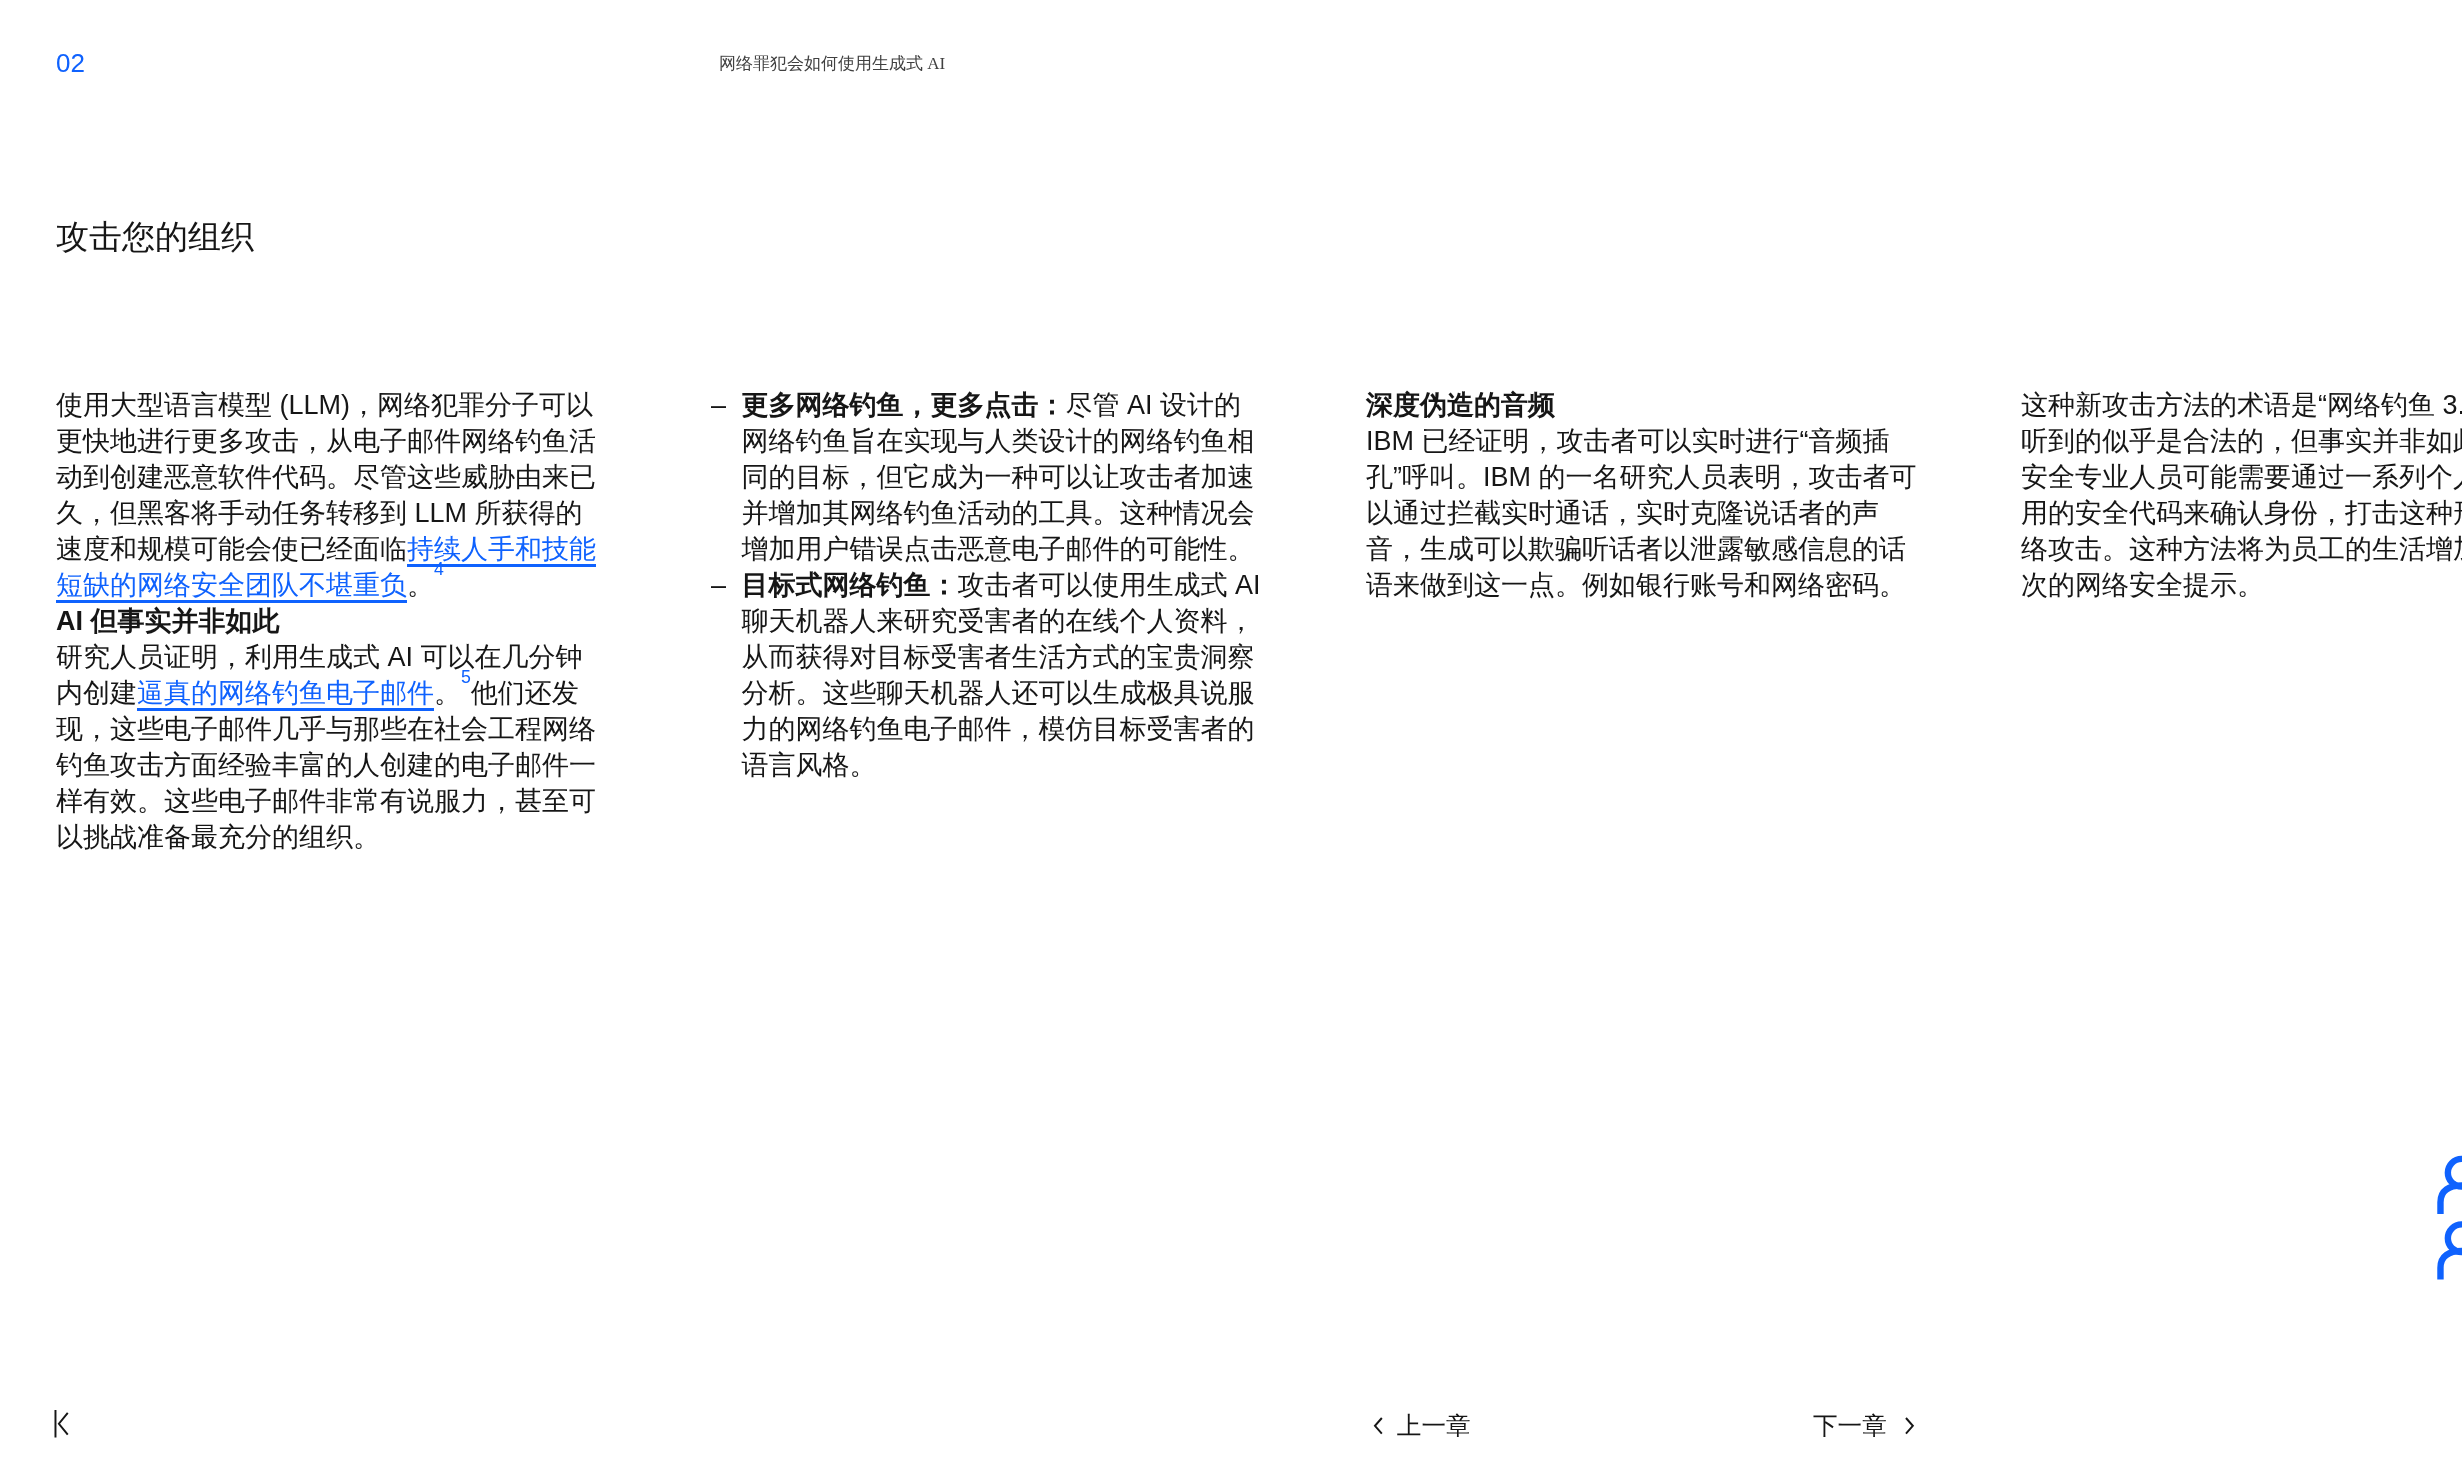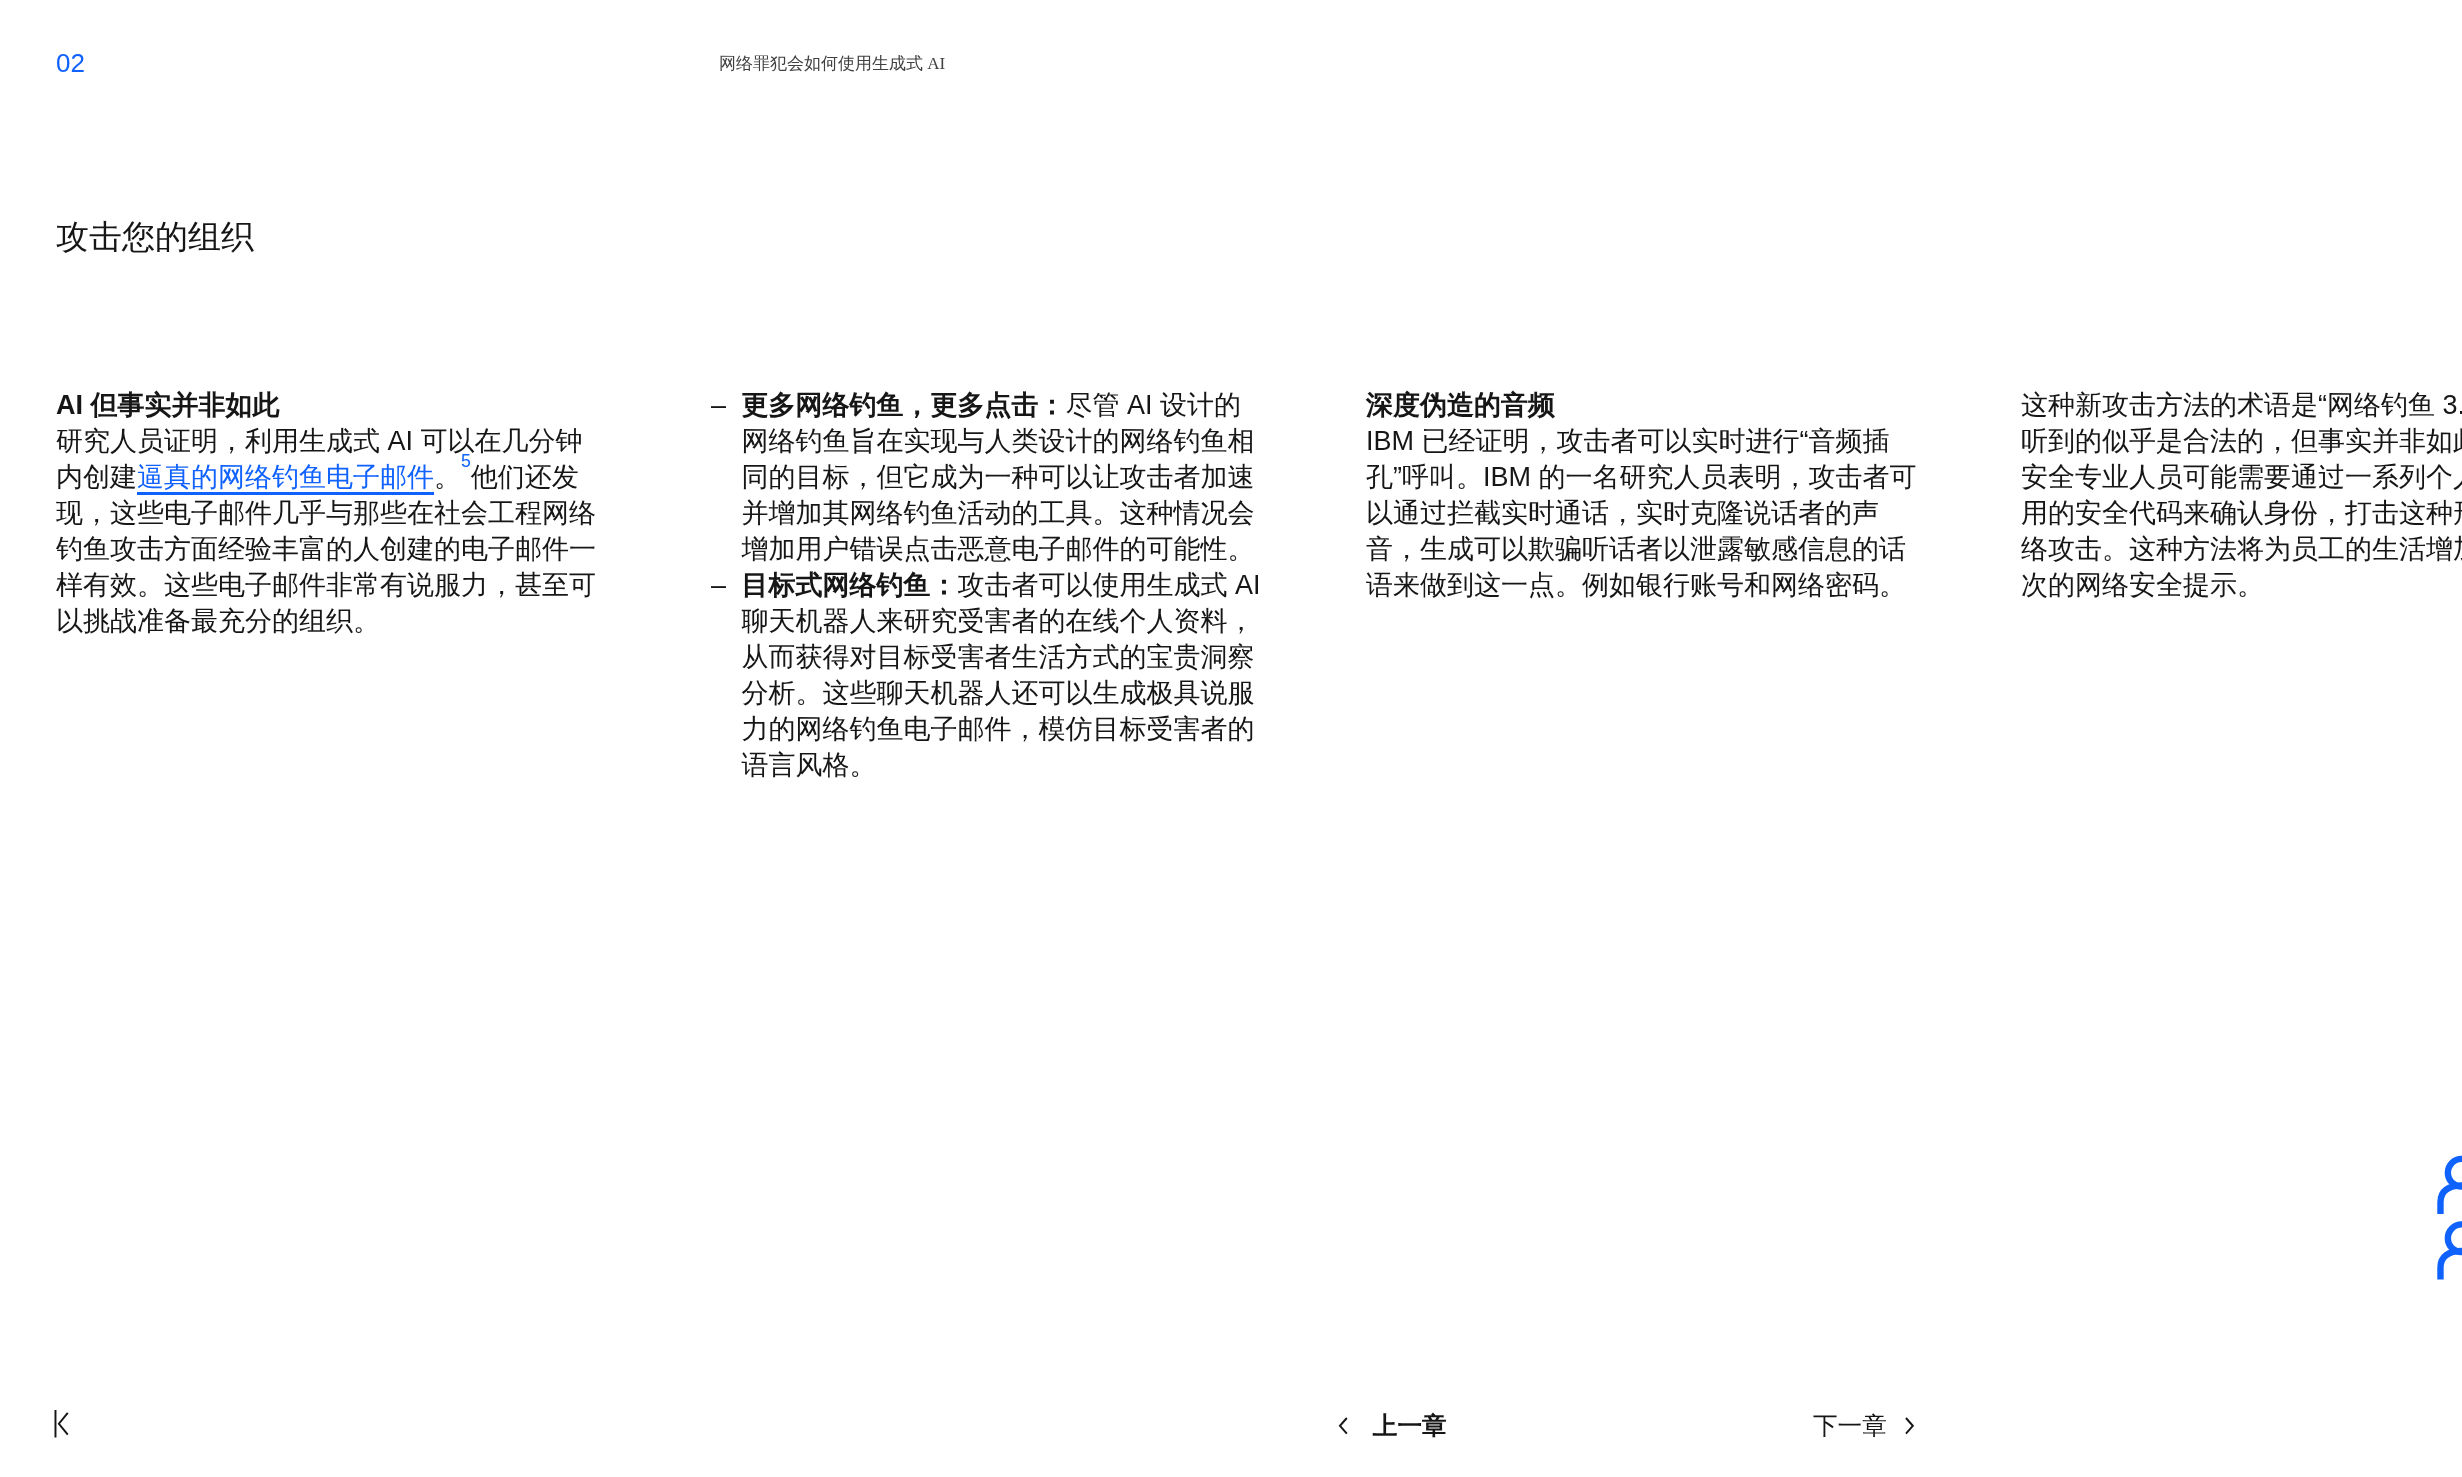--- a/index.html
+++ b/index.html
@@ -21,39 +21,40 @@
   .cols p, .cols h3{margin:0;font-size:27px;line-height:36px;font-weight:400;}
   .cols h3{font-weight:700;}
   .sp-above{margin-top:36px;}
   .body-link{color:#0f62fe;text-decoration:underline;text-decoration-thickness:2.5px;text-underline-offset:6.4px;cursor:pointer;}
   sup.fn{font-size:17.7px;line-height:0;position:relative;top:-0.5em;color:#0f62fe;text-decoration:none;cursor:pointer;}
   .lead{font-weight:700;}
   .bullet{position:relative;padding-left:30.5px;font-size:27px;line-height:36px;}
   .bullet .marker{position:absolute;left:0;top:0;}
   
   .skip-btn{position:absolute;left:54px;top:1409px;cursor:pointer;}
-  .nav-prev{position:absolute;left:1338px;top:1412px;display:flex;align-items:center;gap:24px;cursor:pointer;font-weight:bold;}
+  .nav-prev{position:absolute;left:1373px;top:1412px;display:flex;align-items:center;gap:13px;cursor:pointer;}
   .nav-next{position:absolute;left:1813px;top:1412px;display:flex;align-items:center;gap:17px;cursor:pointer;}
   .nav-label{font-size:24.6px;line-height:28.6px;color:#161616;}
   
   .people{position:absolute;left:2437px;top:1153px;}
 </style>
 </head>
 <body>
 
 <div class="page">
 
   <div class="hdr-num">02</div>
   <div class="hdr-title">网络罪犯会如何使用生成式 AI</div>
 
   <h1 class="page-heading">攻击您的组织</h1>
 
   <div class="cols">
 
     <div>
+      <p><span>使用大型语言模型 (LLM)，网络犯罪分子可以更快地进行更多攻击，从电子邮件网络钓鱼活动到创建恶意软件代码。尽管这些威胁由来已久，但黑客将手动任务转移到 LLM 所获得的速度和规模可能会使已经面临</span><a class="body-link">持续人手和技能短缺的网络安全团队不堪重负</a><span>。</span><sup class="fn">4</sup></p>
       <h3 class="sp-above">AI 但事实并非如此</h3>
       <p><span>研究人员证明，利用生成式 AI 可以在几分钟内创建</span><a class="body-link">逼真的网络钓鱼电子邮件</a><span>。</span><sup class="fn">5</sup><span>他们还发现，这些电子邮件几乎与那些在社会工程网络钓鱼攻击方面经验丰富的人创建的电子邮件一样有效。这些电子邮件非常有说服力，甚至可以挑战准备最充分的组织。</span></p>
     </div>
 
     <div>
       <div class="bullet">
         <span class="marker">–</span>
         <span class="lead">更多网络钓鱼，更多点击：</span><span>尽管 AI 设计的网络钓鱼旨在实现与人类设计的网络钓鱼相同的目标，但它成为一种可以让攻击者加速并增加其网络钓鱼活动的工具。这种情况会增加用户错误点击恶意电子邮件的可能性。</span>
       </div>
       <div class="bullet">

